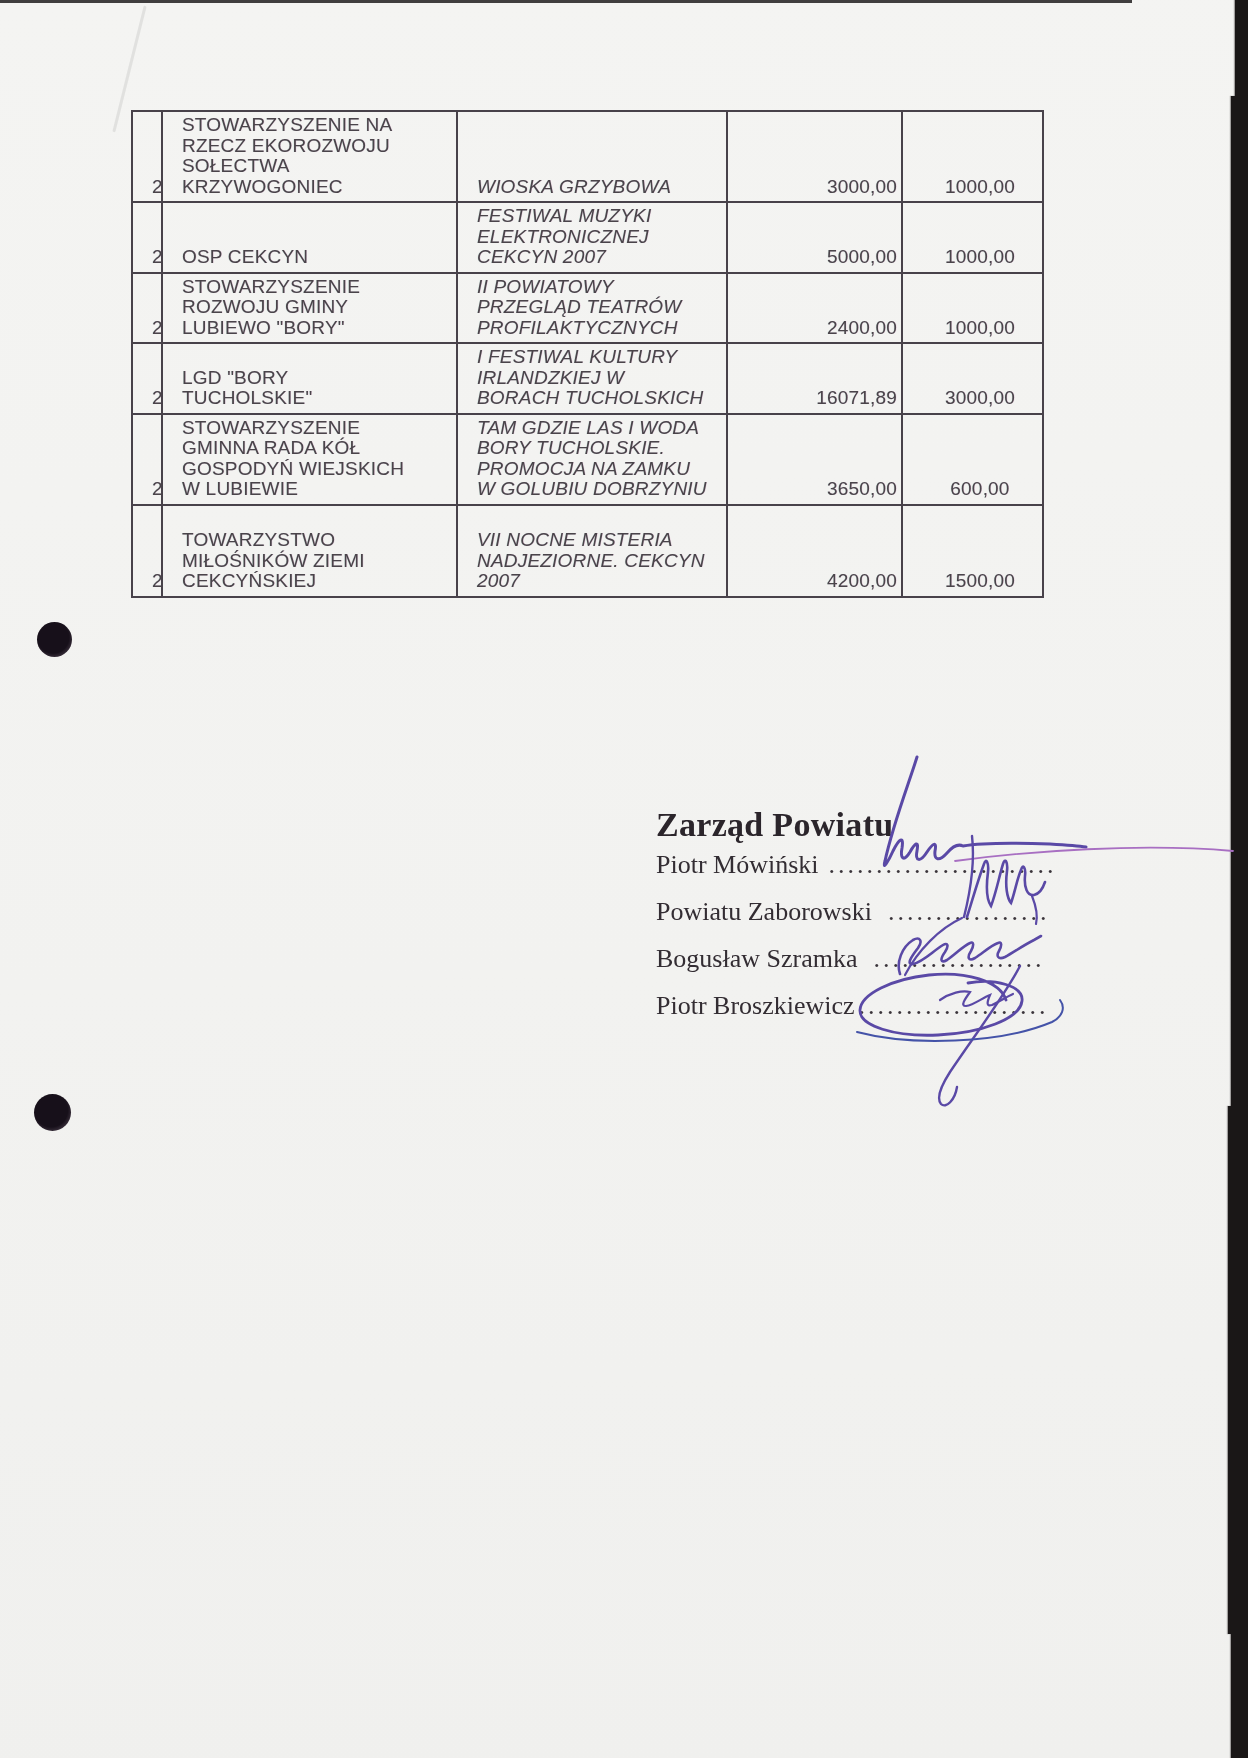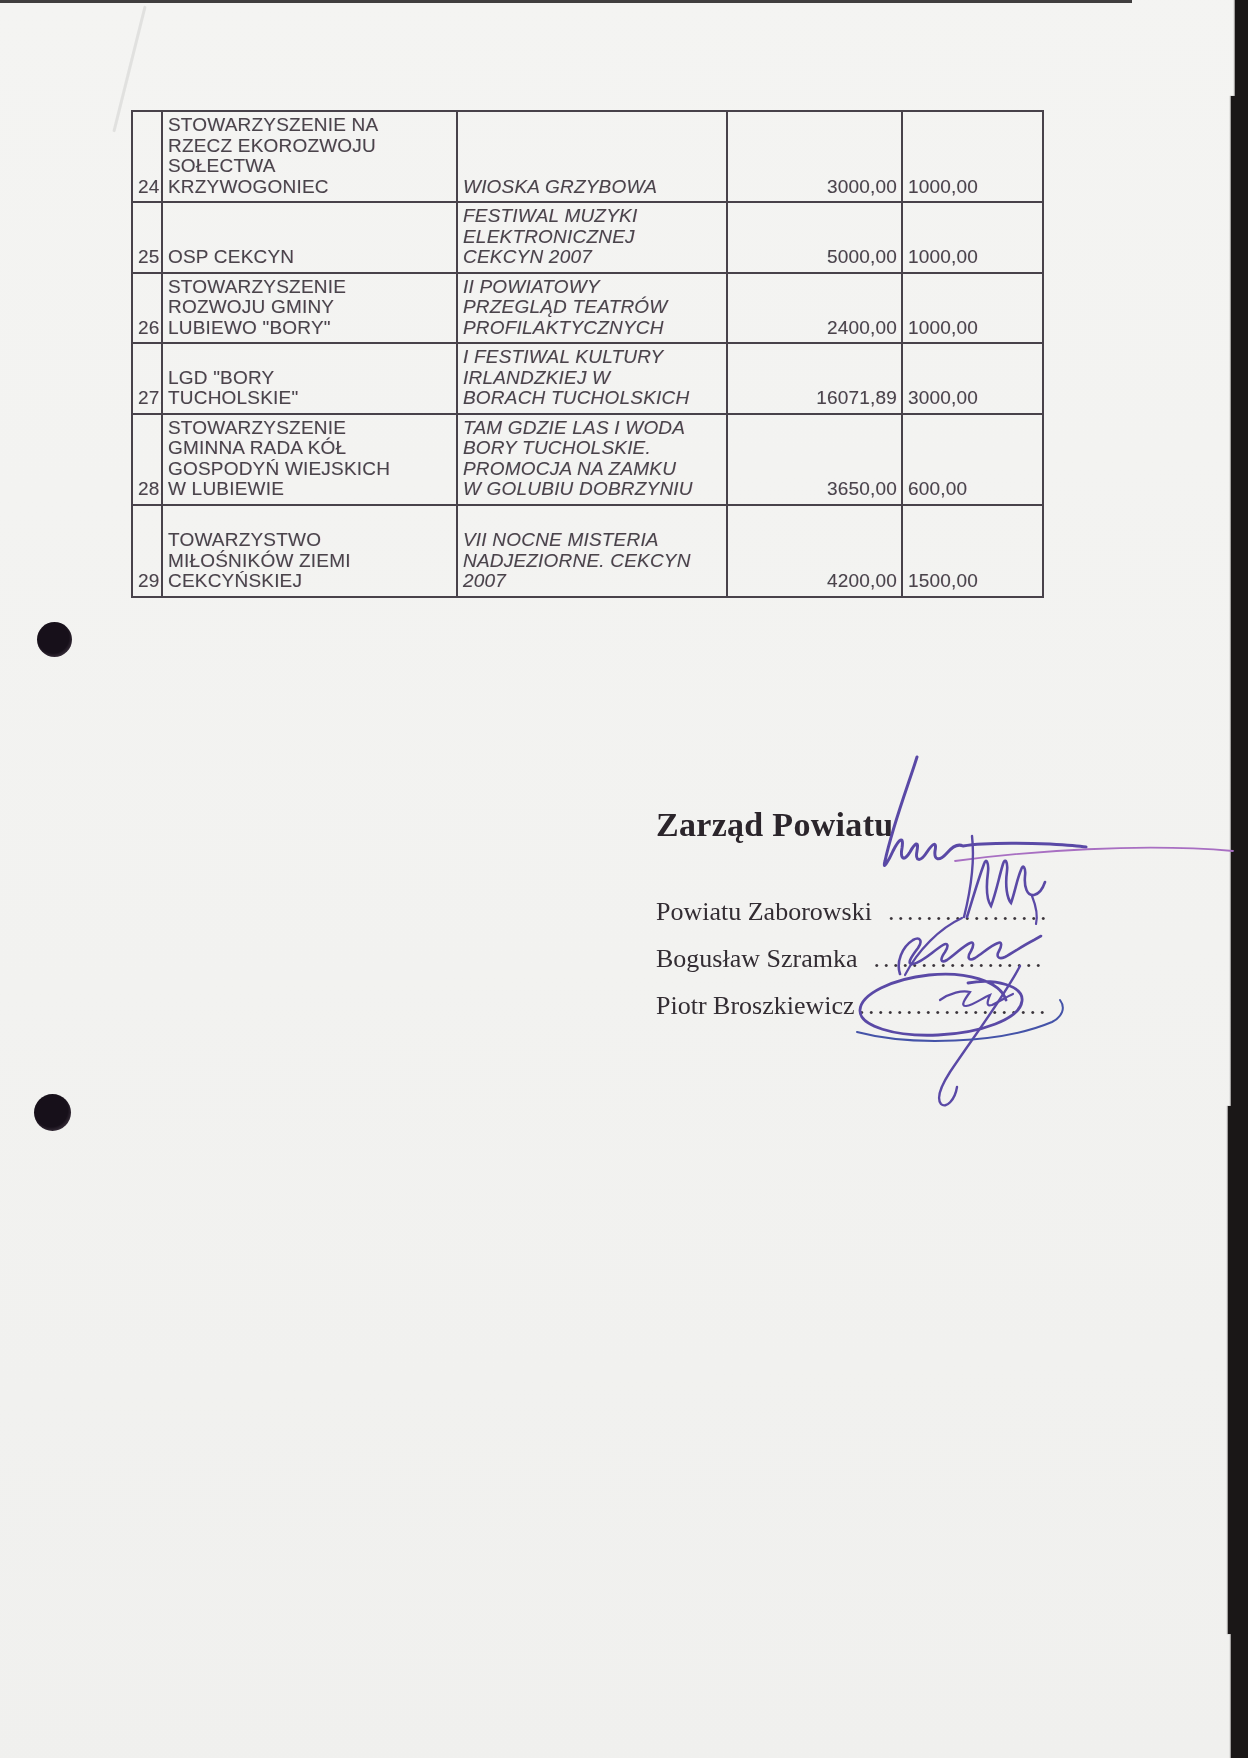--- a/index.html
+++ b/index.html
@@ -24,29 +24,29 @@
 
   
   table.grants{
     position:absolute;left:131px;top:110px;width:911px;
     border-collapse:collapse;table-layout:fixed;
     font-family:"Liberation Sans", sans-serif;
     font-size:19px;line-height:20.5px;letter-spacing:.2px;color:#4a444a;
   }
   table.grants td{
     border:2px solid #48424a;vertical-align:bottom;
-    padding:3px 4px 4px 5px;overflow:hidden;
+    padding:3px 4px 4px 19px;overflow:hidden;
     text-shadow:.5px 0 0 rgba(196,88,164,.22), -.5px 0 0 rgba(70,170,150,.18);
   }
   td.ml{white-space:pre-line;}
   td.c-no{padding-left:5px;}
   td.c-org{padding-left:7px;}
   td.c-task{padding-left:8px;font-style:italic;}
   td.c-a1{text-align:right;padding-right:12px;}
-  td.c-a2{text-align:left;padding-right:10px;}
+  td.c-a2{text-align:center;padding-right:10px;}
   tr.r0{height:76px;}tr.r1{height:62px;}tr.r2{height:64px;}
   tr.r3{height:70px;}tr.r4{height:84px;}tr.r5{height:92px;}
 
   
   .clause{position:absolute;left:131px;top:680px;font-size:27px;color:#2e282e;letter-spacing:.2px;}
   .clause b{font-weight:bold;}
 
   
   .sig-heading{position:absolute;left:656px;top:806px;font-size:34px;font-weight:bold;color:#2b252b;letter-spacing:.3px;}
   .sig-line{position:absolute;left:656px;font-size:26px;color:#332d33;white-space:nowrap;}
@@ -143,20 +143,23 @@
 2007</td>
       <td class="c-a1">4200,00</td>
       <td class="c-a2">1500,00</td>
     </tr>
   </tbody>
     </table>
 
 
   <div class="sig-heading">Zarząd Powiatu</div>
 
+  <div class="sig-line sl1">
+    <span>Piotr Mówiński</span><span class="dots">........................</span>
+  </div>
   <div class="sig-line sl2">
     <span>Powiatu Zaborowski</span><span class="dots">.................</span>
   </div>
   <div class="sig-line sl3">
     <span>Bogusław Szramka</span><span class="dots">..................</span>
   </div>
   <div class="sig-line sl4">
     <span>Piotr Broszkiewicz</span><span class="dots">....................</span>
   </div>
 

